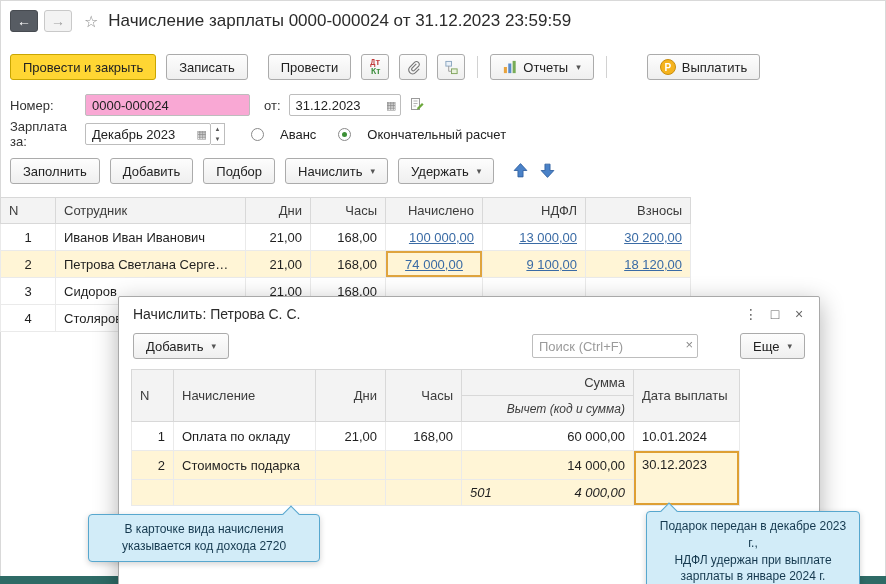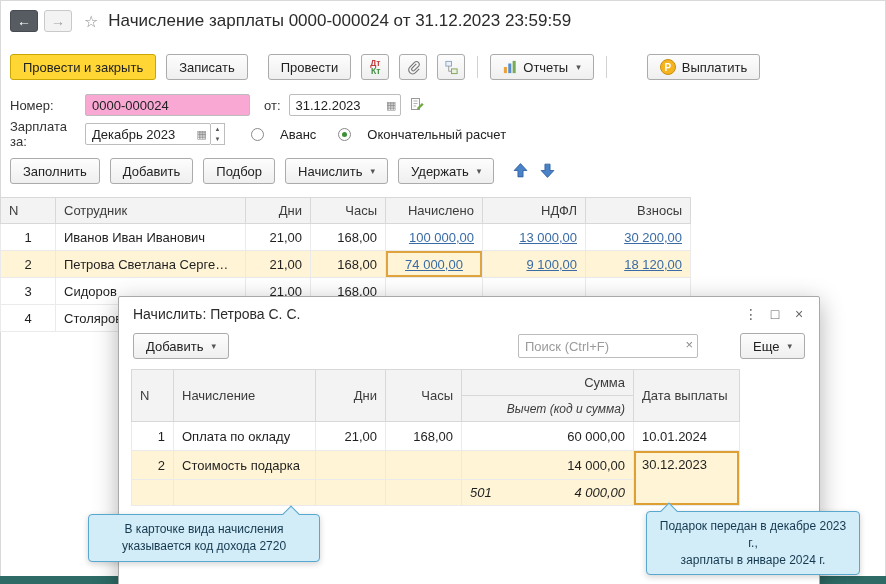--- a/index.html
+++ b/index.html
@@ -18,21 +18,21 @@
   
   .btn{display:inline-flex;align-items:center;gap:6px;height:26px;padding:0 12px;border:1px solid #ABABAB;
        border-radius:3px;background:linear-gradient(#FDFDFD,#EFEFEF);font-size:13px;color:#222;cursor:pointer;
        font-family:inherit;white-space:nowrap;}
   .btn.primary{background:var(--accent_yellow,#FFD633);border-color:#C9A602;}
   .icon-btn{width:28px;padding:0;justify-content:center;}
   .dd{font-size:9px;color:#555;margin-left:2px;}
   .sep{width:1px;height:22px;background:#D2D2D2;margin:0 2px;}
   .toolbar{position:absolute;top:54px;left:10px;display:flex;align-items:center;gap:10px;}
   .dtkt{display:flex;flex-direction:column;line-height:8px;font-size:8.5px;font-weight:bold;}
-  .dtkt .dt{color:#C23B3B;text-align:center;}
+  .dtkt .dt{color:#C23B3B;text-align:center;font-family:Liberation Mono, monospace;}
   .dtkt .kt{color:#3E8E3E;text-align:right;}
   .coin{width:16px;height:16px;border-radius:50%;background:#F5B31E;border:1px solid #C98E0E;color:#fff;
         font-size:10px;font-weight:bold;display:inline-flex;align-items:center;justify-content:center;}
   
   .frow{position:absolute;left:10px;display:flex;align-items:center;height:24px;}
   .flabel{color:#333;}
   .tinput{height:22px;border:1px solid #BDBDBD;border-radius:2px;font-size:13px;padding:0 6px;
           font-family:inherit;color:#222;background:#fff;}
   .tinput.gray{background:#f9a8d4;}
   .input-wrap{position:relative;display:inline-flex;align-items:center;}
@@ -53,21 +53,21 @@
   td.cur{box-shadow:inset 0 0 0 2px var(--highlight_border,#DFA43E);background:var(--highlight_cell,#FBE089);text-align:center;}
   .lnk{color:var(--link,#3A6BA5);text-decoration:underline;cursor:pointer;}
   .main-grid{position:absolute;top:197px;left:0;}
   
   .dialog{position:absolute;left:118px;top:296px;width:702px;height:300px;background:#fff;border:1px solid #A9A9A9;
           border-radius:2px;box-shadow:0 6px 24px rgba(0,0,0,.30);z-index:10;}
   .dlg-head{height:34px;display:flex;align-items:center;padding:0 8px 0 14px;}
   .dlg-title{flex:1;font-size:14px;color:#2B2B2B;}
   .dlg-ico{width:24px;height:24px;text-align:center;line-height:24px;color:#666;font-size:14px;cursor:pointer;}
   .dlg-toolbar{display:flex;align-items:center;padding:2px 14px;}
-  .search-wrap{position:relative;margin-left:auto;width:180px;}
+  .search-wrap{position:relative;margin-left:auto;width:166px;}
   .search-wrap input{width:100%;height:24px;border:1px solid #BDBDBD;border-radius:2px;font-size:13px;
                      padding:0 20px 0 6px;font-family:inherit;color:#222;}
   .search-wrap input::placeholder{color:#9B9B9B;}
   .search-clear{position:absolute;right:5px;top:3px;color:#8A8A8A;font-size:13px;cursor:pointer;}
   .dlg-more{margin-left:42px;}
   .dlg-table{margin:8px 0 0 12px;}
   .dlg-table td{height:29px;}
   th.ded{font-style:italic;font-size:12px;}
   tr.dedrow td{font-style:italic;height:26px;}
   td.datebox{background:var(--date_cell,#F9D877);box-shadow:inset 0 0 0 2px #DE9F33;vertical-align:top;padding-top:6px;}
@@ -340,16 +340,17 @@
   </div>
 
   <div class="callout" style="left:88px;top:514px;width:232px">
     <span class="tail" style="left:196px"></span>
     <div>В карточке вида начисления</div>
     <div>указывается код дохода 2720</div>
   </div>
   <div class="callout" style="left:646px;top:511px;width:214px">
     <span class="tail" style="left:16px"></span>
     <div>Подарок передан в декабре 2023 г.,</div>
+    <div>НДФЛ удержан при выплате</div>
     <div>зарплаты в январе 2024 г.</div>
   </div>
 
 </div>
 
 </body></html>

